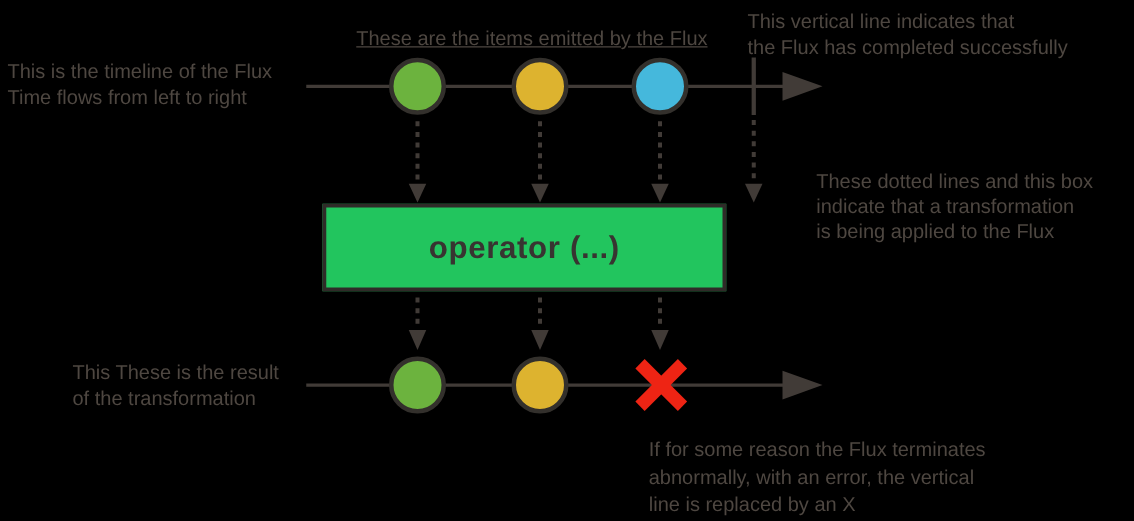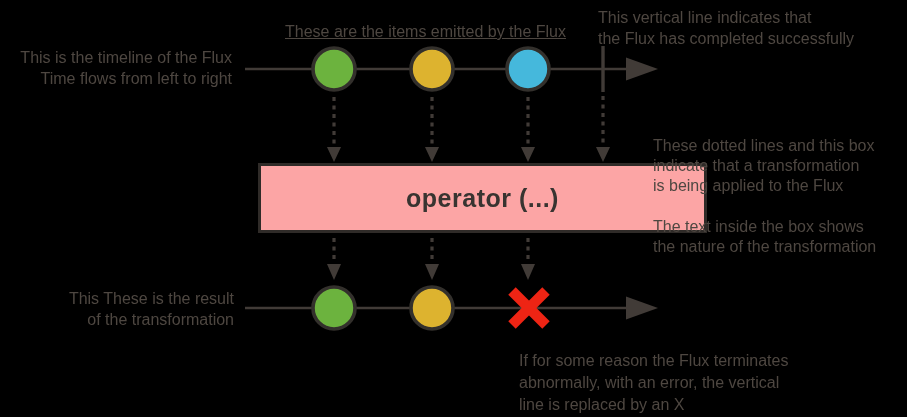--- a/index.html
+++ b/index.html
@@ -20,29 +20,29 @@
     left: 0;
     top: 0;
   }
   .note {
     position: absolute;
     color: #4e4741;
     font-size: 16px;
     line-height: 21px;
     white-space: pre-line;
   }
-  .note.centered { text-align: right; }
+  .note.centered { text-align: left; }
   #operator-box {
     position: absolute;
     left: 258px;
     top: 163px;
-    width: 449px;
+    width: 323px;
     height: 70px;
     box-sizing: border-box;
-    background: #fca5a5;
+    background: #22c55e;
     border: 3px solid #2f2b28;
     display: flex;
     align-items: center;
     justify-content: center;
   }
   #operator-box .label {
     color: #383431;
     font-size: 25px;
     font-weight: 700;
     letter-spacing: 0.5px;
@@ -104,22 +104,20 @@
 
   <div class="note" style="left:285px; top:21px;text-decoration:underline;">These are the items emitted by the Flux</div>
 
   <div class="note" style="left:653px; top:136px; line-height:20px;">These dotted lines and this box
 indicate that a transformation
 is being applied to the Flux</div>
 
   <div class="note" style="left:598px; top:7px;">This vertical line indicates that
 the Flux has completed successfully</div>
 
-  <div class="note" style="left:653px; top:217px; line-height:20px;">The text inside the box shows
-the nature of the transformation</div>
 
   <div class="note centered" style="left:58px; top:288px; width:176px;">This These is the result
 of the transformation</div>
 
   <div class="note" style="left:507px; top:350px; line-height:22px;margin-left:12px;">If for some reason the Flux terminates
 abnormally, with an error, the vertical
 line is replaced by an X</div>
 
 </div>
 

